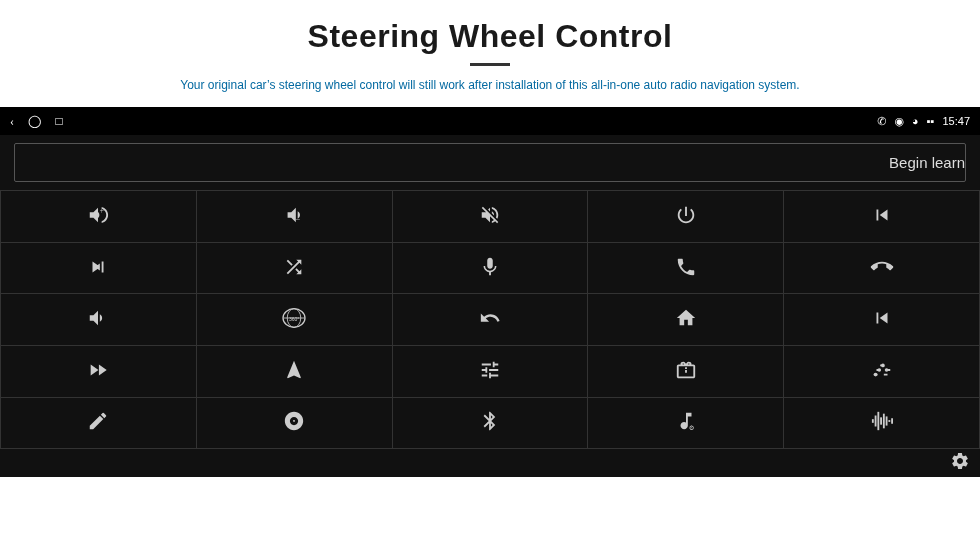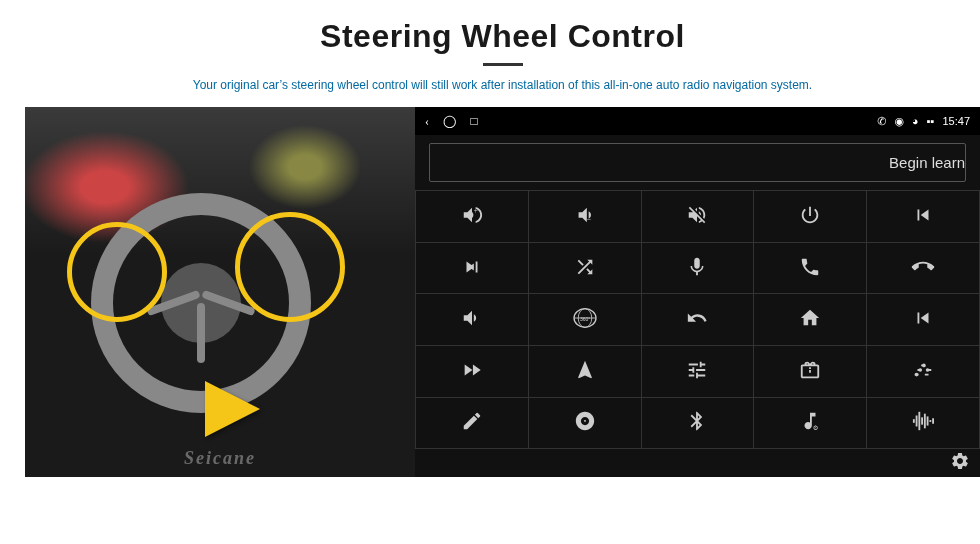--- a/index.html
+++ b/index.html
@@ -10,21 +10,20 @@
       background: #fff;
       overflow: hidden;
     }
 
     .page-wrapper {
       width: 980px;
       height: 544px;
       display: flex;
       flex-direction: column;
       align-items: center;
-      padding-left: 25px;
     }
 
     .header-section {
       text-align: center;
       padding: 18px 60px 8px;
       width: 100%;
     }
 
     .main-title {
       font-size: 32px;
@@ -298,40 +297,20 @@
 <div class="page-wrapper">
 
   <div class="header-section">
     <h1 class="main-title">Steering Wheel Control</h1>
     <div class="title-divider"></div>
     <p class="subtitle-text">Your original car’s steering wheel control will still work after installation of this all-in-one auto radio navigation system.</p>
   </div>
 
   <div class="content-row">
 
-    <div class="steering-image">
-      <div class="dash-bg"></div>
-
-      <div class="sw-outer">
-        <div class="sw-inner">
-          <div class="sw-spoke sw-spoke-left"></div>
-          <div class="sw-spoke sw-spoke-right"></div>
-          <div class="sw-spoke sw-spoke-bottom"></div>
-        </div>
-      </div>
-
-      <div class="circle-highlight-left"></div>
-      <div class="circle-highlight-right"></div>
-
-      <div class="yellow-arrow">
-        <div class="arrow-shape"></div>
-      </div>
-
-      <div class="seicane-text">Seicane</div>
-    </div>
 
     <div class="android-screen">
 
       <div class="status-bar">
         <div class="status-nav">
 
           <span class="nav-icon">‹</span>
 
           <span class="nav-icon">◯</span>
 

